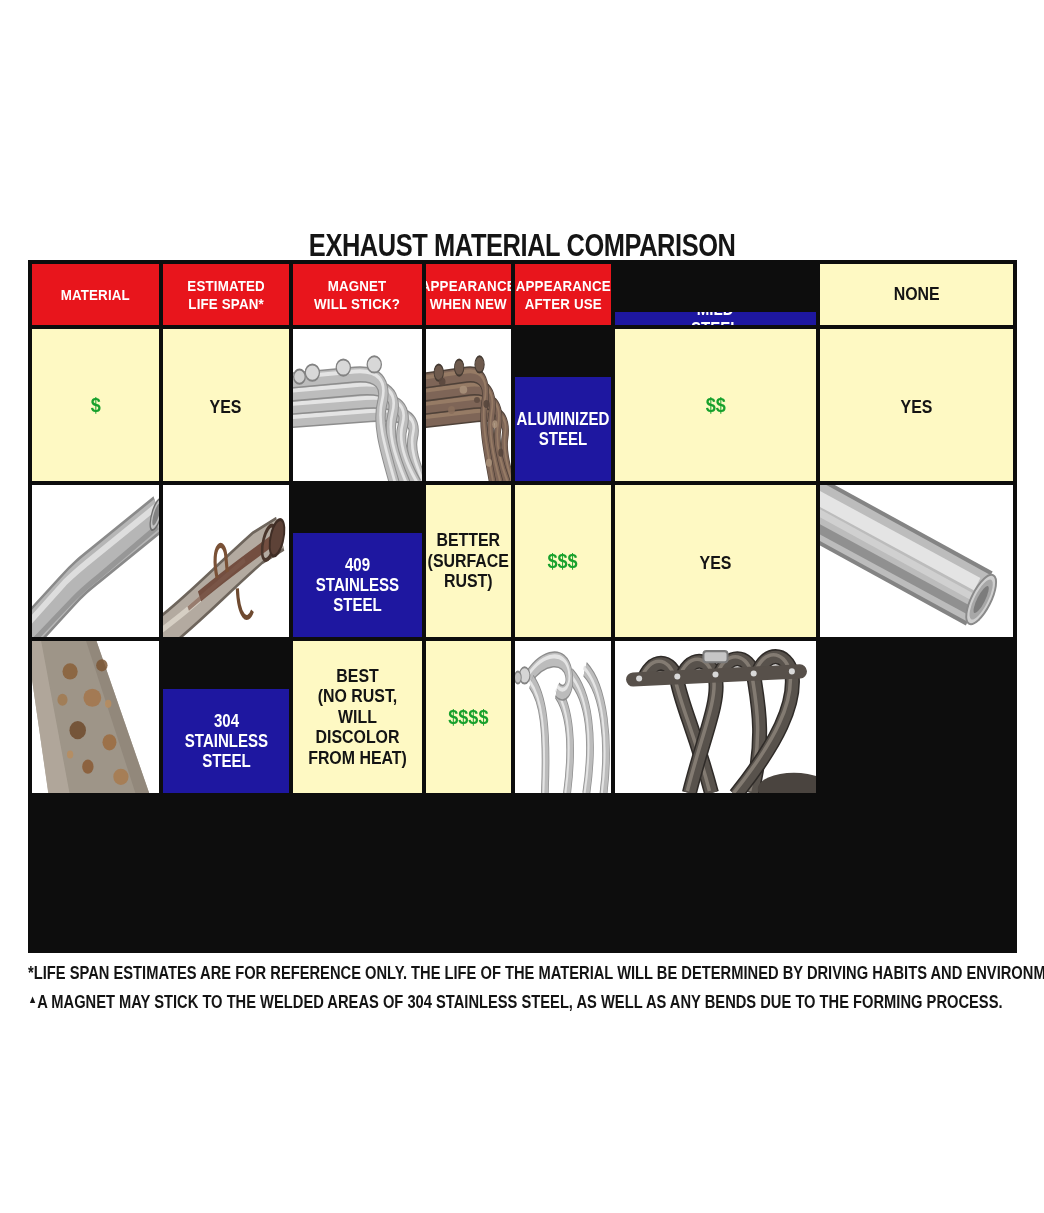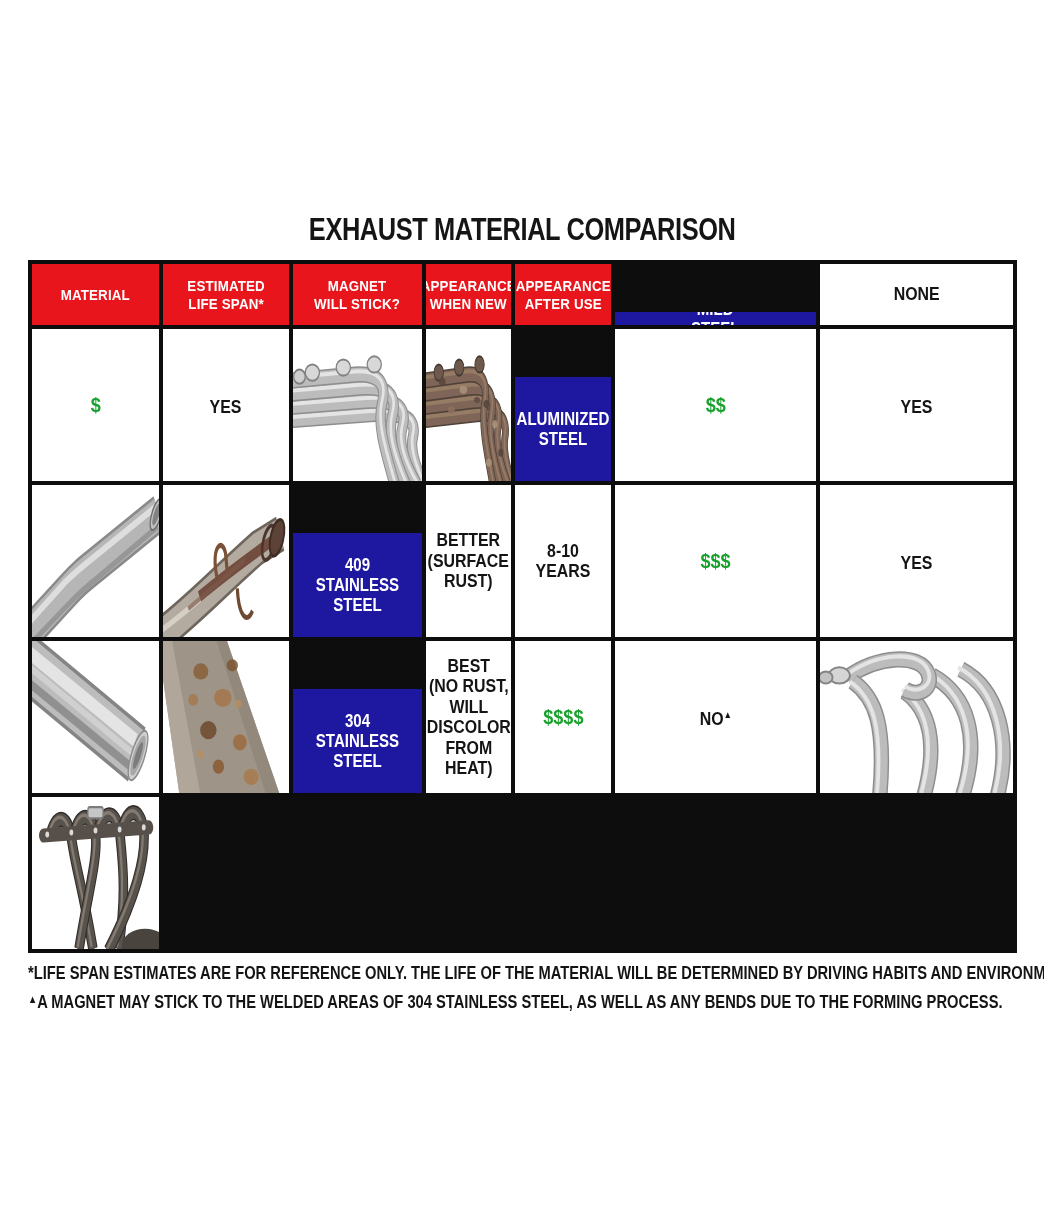--- a/index.html
+++ b/index.html
@@ -1,32 +1,32 @@
 <!DOCTYPE html>
 <html><head>
 <meta charset="utf-8">
 <style>
   * { margin:0; padding:0; box-sizing:border-box; }
   html,body { background:#ffffff; }
   body { width:1044px; height:1213px; position:relative; font-family:"Liberation Sans", sans-serif; }
   .page { position:absolute; inset:0; background:#ffffff; }
 
-  .title { position:absolute; top:212px; left:0; width:1044px; text-align:center;
+  .title { position:absolute; top:228px; left:0; width:1044px; text-align:center;
            font-size:31px; font-weight:bold; color:#151515; letter-spacing:-0.5px; }
   .title > span { display:inline-block; transform:scaleX(.82); white-space:nowrap; }
 
   .table { position:absolute; left:28px; top:260px; width:989px; height:693px;
            background:#0d0d0d; display:grid;
            grid-template-columns:127px 126px 129px 85px 96px 201px 193px;
            grid-template-rows:61px 152px 152px 152px 152px; gap:4px; padding:4px; }
 
   .cell { display:flex; align-items:center; justify-content:center; overflow:hidden; }
   .hdr  { background:#e8151c; color:#ffffff; }
   .mat  { background:#1e17a0; color:#ffffff;margin-top:48px; }
-  .data { background:#ffffff; color:#141414; }
+  .data { background:#fef9c3; color:#141414; }
   .photo{ background:#ffffff; padding:0; }
 
   .cnd { display:block; transform:scaleX(.86); white-space:pre-line; text-align:center; font-weight:bold; }
   .hdr .cnd { font-size:15.5px; line-height:17.5px; letter-spacing:.2px; }
   .mat .cnd { font-size:17.5px; line-height:20px; }
   .data .cnd{ font-size:18.5px; line-height:20.5px; }
   .cost .cnd{ color:#18a12d; font-size:21px; }
   .sup { font-size:10px; vertical-align:7px; }
 
   .photo svg { display:block; width:100%; height:100%; }
@@ -185,23 +185,20 @@
     <div class="cell mat">
         <span class="cnd">409
 STAINLESS
 STEEL</span>
       </div>
     <div class="cell data">
         <span class="cnd">BETTER
 (SURFACE
 RUST)</span>
       </div>
-    <div class="cell data">
-        <span class="cnd">8-10 YEARS</span>
-      </div>
     <div class="cell data cost">
         <span class="cnd">$$$</span>
       </div>
     <div class="cell data">
         <span class="cnd"><span>YES</span><span class="sup"></span></span>
       </div>
     <div class="cell photo">
       <svg viewBox="0 0 200 150" preserveAspectRatio="none" role="img" aria-label="new-polished-straight-stainless-pipe-photo">
         <g>
           <path d="M -15 18 L 165 112" stroke="#848484" stroke-width="60" fill="none"></path>
@@ -243,23 +240,20 @@
 STEEL</span>
       </div>
     <div class="cell data">
         <span class="cnd">BEST
 (NO RUST,
 WILL DISCOLOR
 FROM HEAT)</span>
       </div>
     <div class="cell data cost">
         <span class="cnd">$$$$</span>
-      </div>
-    <div class="cell data">
-        <span class="cnd"><span>NO</span><span class="sup">▲</span></span>
       </div>
     <div class="cell photo">
       <svg viewBox="0 0 200 150" preserveAspectRatio="none" role="img" aria-label="new-shiny-stainless-headers-photo">
         <g>
           <path class="sil-u" d="M 146 28 C 186 48 198 100 184 152"></path>
             <path class="sil-m" d="M 146 28 C 186 48 198 100 184 152"></path>
             <path class="sil-h" transform="translate(-3,-2)" d="M 146 28 C 186 48 198 100 184 152"></path>
           <path class="sil-u" d="M 116 34 C 154 54 166 96 148 152"></path>
             <path class="sil-m" d="M 116 34 C 154 54 166 96 148 152"></path>
             <path class="sil-h" transform="translate(-3,-2)" d="M 116 34 C 154 54 166 96 148 152"></path>

